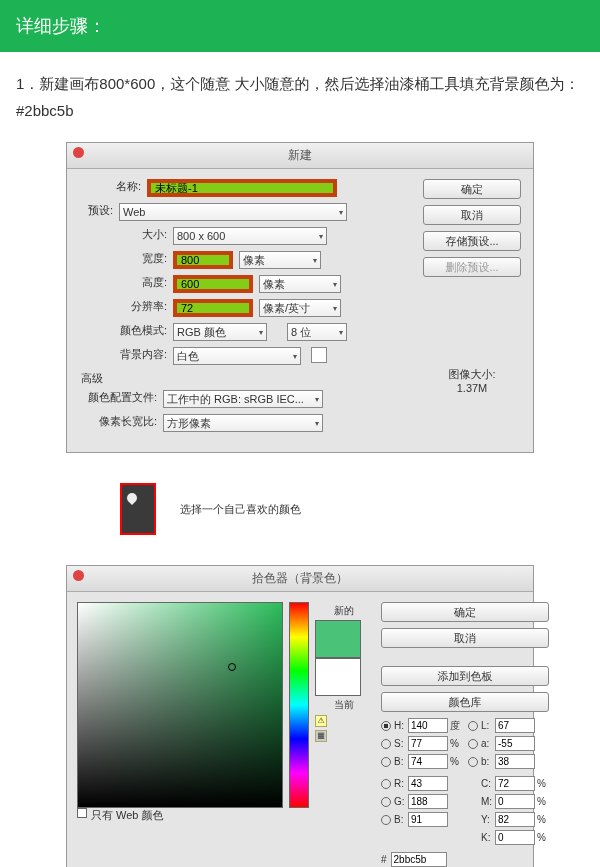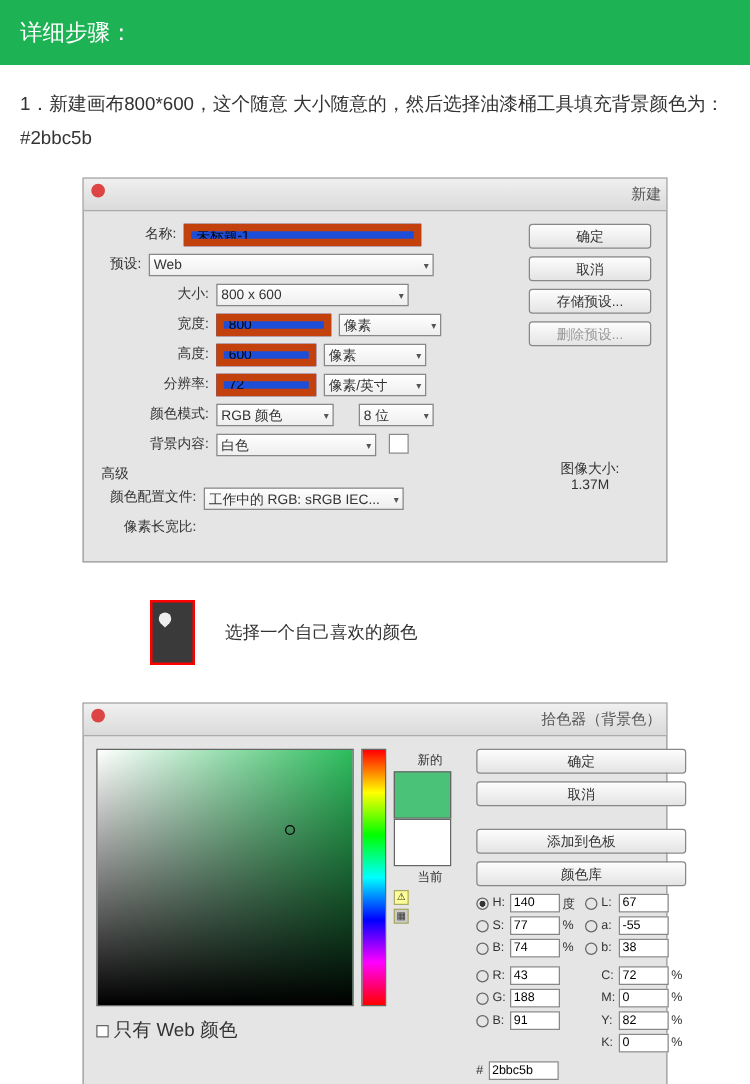--- a/index.html
+++ b/index.html
@@ -1,36 +1,36 @@
 <!DOCTYPE html>
 <html><head>
 <meta charset="utf-8">
 <style>
 *{margin:0;padding:0;box-sizing:border-box;font-family:Helvetica,Arial,sans-serif}
 body{background:#fff;width:600px}
 .header{background:#1db355;color:#fff;padding:14px 16px;font-size:18px}
 .step{padding:18px 16px;font-size:15px;line-height:1.8;color:#333}
 .dlg{background:#e5e5e5;border:1px solid #999;margin:0 auto 30px auto;width:468px;position:relative;font-size:11px;color:#333}
 .close{position:absolute;left:6px;top:4px;width:11px;height:11px;border-radius:50%;background:#d44}
-.ttl{text-align:right;padding:4px 4px;font-size:12px;color:#555;background:linear-gradient(#f0f0f0,#dadada);border-bottom:1px solid #aaa}
+.ttl{text-align:center;padding:4px 4px;font-size:12px;color:#555;background:linear-gradient(#f0f0f0,#dadada);border-bottom:1px solid #aaa}
 .dlg-body{padding:10px 12px 14px 12px;display:flex;gap:8px}
 .lcol{flex:1}
 .rcol{width:98px}
 .row{display:flex;margin-bottom:6px}
 .lbl-r{width:68px;text-align:right;padding-right:6px;font-size:11px}
-.inp{background:#1d4ed8;border:6px solid #c2410c;height:18px;padding:1px 4px;font-size:11px}
+.inp{background:#84cc16;border:4px solid #c2410c;height:18px;padding:1px 4px;font-size:11px}
 .sel{background:linear-gradient(#fff,#eee);border:1px solid #888;height:18px;padding:1px 3px;font-size:11px;display:flex;align-items:center;justify-content:space-between}
 .sel::after{content:"▾";font-size:8px;color:#555;margin-left:4px}
 .btn{background:linear-gradient(#fdfdfd,#e4e4e4);border:1px solid #888;border-radius:3px;height:20px;font-size:11px;display:flex;align-items:center;justify-content:center;margin-bottom:6px;cursor:pointer}
 .btn.dis{color:#999}
 .fieldset-lbl{font-size:11px;margin:4px 0 4px 2px}
 .mid{display:flex;align-items:center;gap:24px;margin:0 0 30px 120px}
 .tool{width:36px;height:52px;background:#3a3a3a;border:2px solid red;position:relative}
 .tool::before{content:"";position:absolute;left:5px;top:8px;width:10px;height:10px;background:#eee;border-radius:50% 50% 50% 0;transform:rotate(-45deg)}
-.txt{font-size:14px;color:#333}
+.txt{font-size:11px;color:#333}
 .picker-body{padding:10px;display:flex;gap:8px}
 .pcol1{flex:1}
 .swatch{width:206px;height:206px;background:linear-gradient(to bottom,rgba(0,0,0,0),#000),linear-gradient(to right,#fff,#2bbc5b);position:relative;border:1px solid #666}
 .ring{position:absolute;width:8px;height:8px;border:1px solid #000;border-radius:50%;left:150px;top:60px}
 .hue{width:20px;height:206px;background:linear-gradient(red,#ff0,#0f0,#0ff,#00f,#f0f,red);border:1px solid #666}
 .pcol2{width:58px}
 .np{background:#4ac378;border:1px solid #666;width:46px;height:38px}
 .np2{background:#fff;border:1px solid #666;width:46px;height:38px;margin-top:0}
 .newlbl{font-size:10px;text-align:center;margin:2px 0}
 .warn{width:12px;height:12px;background:#ff9;border:1px solid #aa6;font-size:8px;text-align:center;line-height:10px;color:#333;margin:3px 0}
@@ -71,21 +71,21 @@
       </div>
       <div style="padding-left:26px">
         <div class="row">
           <div class="lbl-r">大小:</div>
           <div class="sel" style="width:154px">
               <span>800 x 600</span>
             </div>
         </div>
         <div class="row">
           <div class="lbl-r">宽度:</div>
-          <input class="inp" style="width: 92px;" value="800">
+          <input class="inp" style="width: 60px;" value="800">
           <div class="sel" style="width:82px;margin-left:6px">
               <span>像素</span>
             </div>
         </div>
         <div class="row">
           <div class="lbl-r">高度:</div>
           <input class="inp" style="width: 80px;" value="600">
           <div class="sel" style="width:82px;margin-left:6px">
               <span>像素</span>
             </div>
@@ -116,20 +116,23 @@
       </div>
       <div class="fieldset-lbl">高级</div>
       <div class="row">
         <div class="lbl-r" style="width:84px">颜色配置文件:</div>
         <div class="sel" style="width:160px">
             <span>工作中的 RGB: sRGB IEC...</span>
           </div>
       </div>
       <div class="row">
         <div class="lbl-r" style="width:84px">像素长宽比:</div>
+        <div class="sel" style="width:160px">
+            <span>方形像素</span>
+          </div>
       </div>
     </div>
     <div class="rcol">
       <div class="btn">确定</div>
       <div class="btn">取消</div>
       <div class="btn">存储预设...</div>
       <div class="btn dis">删除预设...</div>
       <div style="margin-top:90px;text-align:center;font-size:11px">
         <div>图像大小:</div>
         <div>1.37M</div>
@@ -155,21 +158,21 @@
         <div class="hue"></div>
         <div class="pcol2">
           <div class="newlbl">新的</div>
           <div class="np"></div>
           <div class="np2"></div>
           <div class="newlbl">当前</div>
           <div class="warn">⚠</div>
           <div class="warn" style="background:#ccc">▦</div>
         </div>
       </div>
-      <div style="display:flex;align-items:center;margin-top:10px;font-size:15px">
+      <div style="display:flex;align-items:flex-start;font-size:11px">
         <span class="cb"></span>
         <span>只有 Web 颜色</span>
       </div>
     </div>
     <div class="pcol3">
       <div class="btn">确定</div>
       <div class="btn">取消</div>
       <div style="height:12px"></div>
       <div class="btn">添加到色板</div>
       <div class="btn">颜色库</div>

